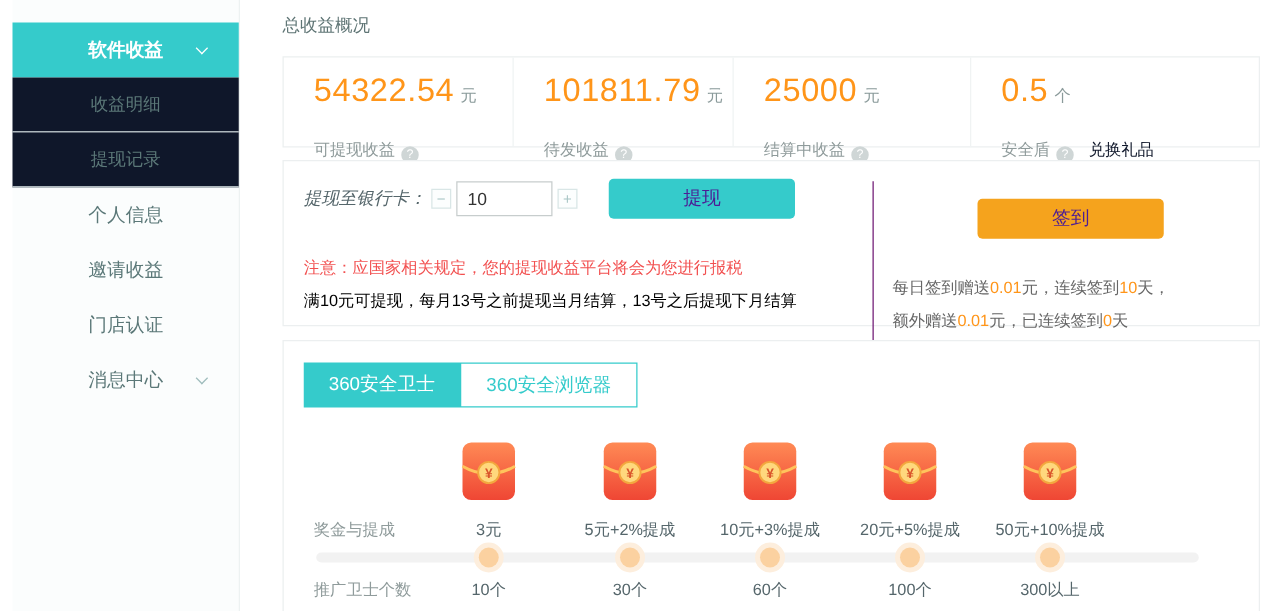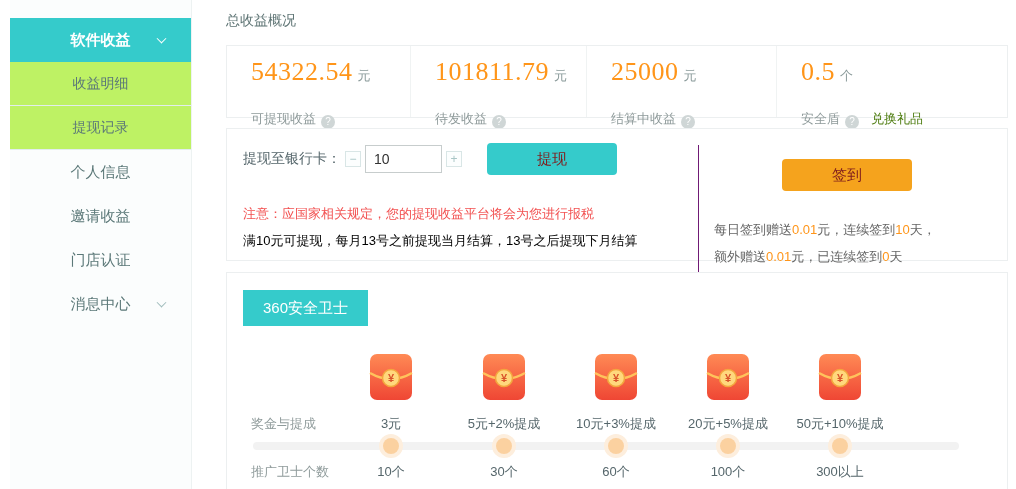--- a/index.html
+++ b/index.html
@@ -6,61 +6,61 @@
   html,body { width:1016px; height:489px; overflow:hidden; background:#fff;
     font-family:"Liberation Sans","DejaVu Sans",sans-serif; }
   .root { position:relative; width:1016px; height:489px; background:#fff; }
 
   
   .sidebar { position:absolute; left:10px; top:0; width:182px; height:489px;
     background:#fbfdfd; border-right:1px solid #edf2f2; padding-top:18px; }
   .side-item { position:relative; height:44px; display:flex; align-items:center;
     justify-content:center; font-size:15px; color:#5b7878; cursor:pointer; }
   .side-item.active { background:#35cbcb; color:#fff; font-weight:bold; }
-  .side-item.sub { background:#bef264; border-bottom:1px solid #e2eded; font-size:14px;text-align:right; }
+  .side-item.sub { background:#0f172a; border-bottom:1px solid #e2eded; font-size:14px;text-align:right; }
   .side-item.sub:first-of-type { border-top:none; }
   .chev { position:absolute; right:26px; top:50%; width:7px; height:7px;
     border-right:1.5px solid #9fbcbc; border-bottom:1.5px solid #9fbcbc;
     transform:translateY(-70%) rotate(45deg); }
   .side-item.active .chev { border-color:#fff; }
 
   
   .main-title { position:absolute; left:226px; top:12px; font-size:14px; color:#5f7575;font-family:Liberation Mono, monospace; }
 
   .panel { position:absolute; left:226px; width:782px; background:#fff;
     border:1px solid #eceff0; }
   .panel-stats   { top:45px;  height:73px; display:flex; }
   .panel-actions { top:128px; height:133px; }
   .panel-promo   { top:272px; height:255px; }
 
   
   .stat-col { padding:11px 0 0 24px; border-right:1px solid #f0f3f3; }
   .stat-col:nth-child(1){ width:184px; } .stat-col:nth-child(2){ width:176px; }
   .stat-col:nth-child(3){ width:190px; } .stat-col:nth-child(4){ width:218px; border-right:none; }
-  .stat-value { font-size:26px; color:#ff9519; letter-spacing:.5px;font-family:Liberation Serif, serif; }
+  .stat-value { font-size:26px; color:#ff9519; letter-spacing:.5px; }
   .stat-unit  { font-size:13px; color:#8a9a9a; margin-left:5px; }
   .stat-label { margin-top:23px; font-size:13px; color:#8f9b9b; }
   .help { display:inline-block; width:14px; height:14px; border-radius:50%;
     background:#cfd6d6; color:#fff; font-size:10px; line-height:14px; text-align:center;
     margin-left:5px; vertical-align:-2px; cursor:pointer; }
-  .gift-link { color:#4d7c0f; margin-left:12px; cursor:pointer; }
+  .gift-link { color:#0f172a; margin-left:12px; cursor:pointer; }
 
   
   .withdraw-zone { position:absolute; left:0; top:0; width:471px; height:133px; }
   .signin-zone   { position:absolute; left:471px; top:16px; width:310px; height:133px;
     border-left:1px solid #701a75;padding-left:26px; }
   .wd-row { position:absolute; left:16px; top:14px; height:32px; display:flex; align-items:center; }
-  .wd-label { font-size:14px; color:#55666b; }
+  .wd-label { font-size:14px; color:#55666b;font-style:italic; }
   .step-btn { width:16px; height:16px; border:1px solid #d9e6e6; background:#fcfefe;
     color:#a9c6c6; font-size:12px; line-height:14px; text-align:center; cursor:pointer;
     margin:0 4px; }
   .wd-input { width:77px; height:28px; border:1px solid #c7cdcd; padding:0 8px;
     font-size:14px; color:#333; outline:none; }
-  .btn { display:block; width:130px; height:32px; border:none; border-radius:4px;
-    color:#7f1d1d; font-size:15px; text-align:center; line-height:32px; cursor:pointer; }
+  .btn { display:block; width:149px; height:32px; border:none; border-radius:4px;
+    color:#4c1d95; font-size:15px; text-align:center; line-height:32px; cursor:pointer; }
   .btn-withdraw { position:absolute; left:260px; top:14px; background:#35cbcb; }
   .btn-signin   { position:absolute; left:83px;  top:14px; background:#f5a31d; }
   .note-red  { position:absolute; left:16px; top:76px;  font-size:13px; color:#f25050; }
   .note-gray { position:absolute; left:16px; top:103px; font-size:13px; color:#000000; }
   .signin-line1 { position:absolute; left:15px; top:76px;  font-size:13px; color:#666; }
   .signin-line2 { position:absolute; left:15px; top:103px; font-size:13px; color:#666; }
   .num-orange { color:#ff9519; }
 
   
   .tabs { position:absolute; left:16px; top:17px; display:flex; }
@@ -153,20 +153,21 @@
       </div>
       <div class="signin-line2">
         <span>额外赠送</span><span class="num-orange">0.01</span><span>元，已连续签到</span><span class="num-orange">0</span><span>天</span>
       </div>
     </div>
   </section>
 
   <section class="panel panel-promo">
     <div class="tabs">
       <div class="tab active">360安全卫士</div>
+      <div class="tab inactive">360安全浏览器</div>
     </div>
 
     <svg class="envelope" style="left:142px" viewBox="0 0 44 48">
       <defs>
           <linearGradient id="env" x1="0" y1="0" x2="0" y2="1">
             <stop offset="0" stop-color="#ff8a55"></stop>
             <stop offset="1" stop-color="#ef4634"></stop>
           </linearGradient>
         </defs>
       <rect x="1" y="1" width="42" height="46" rx="7" fill="url(#env)"></rect>

